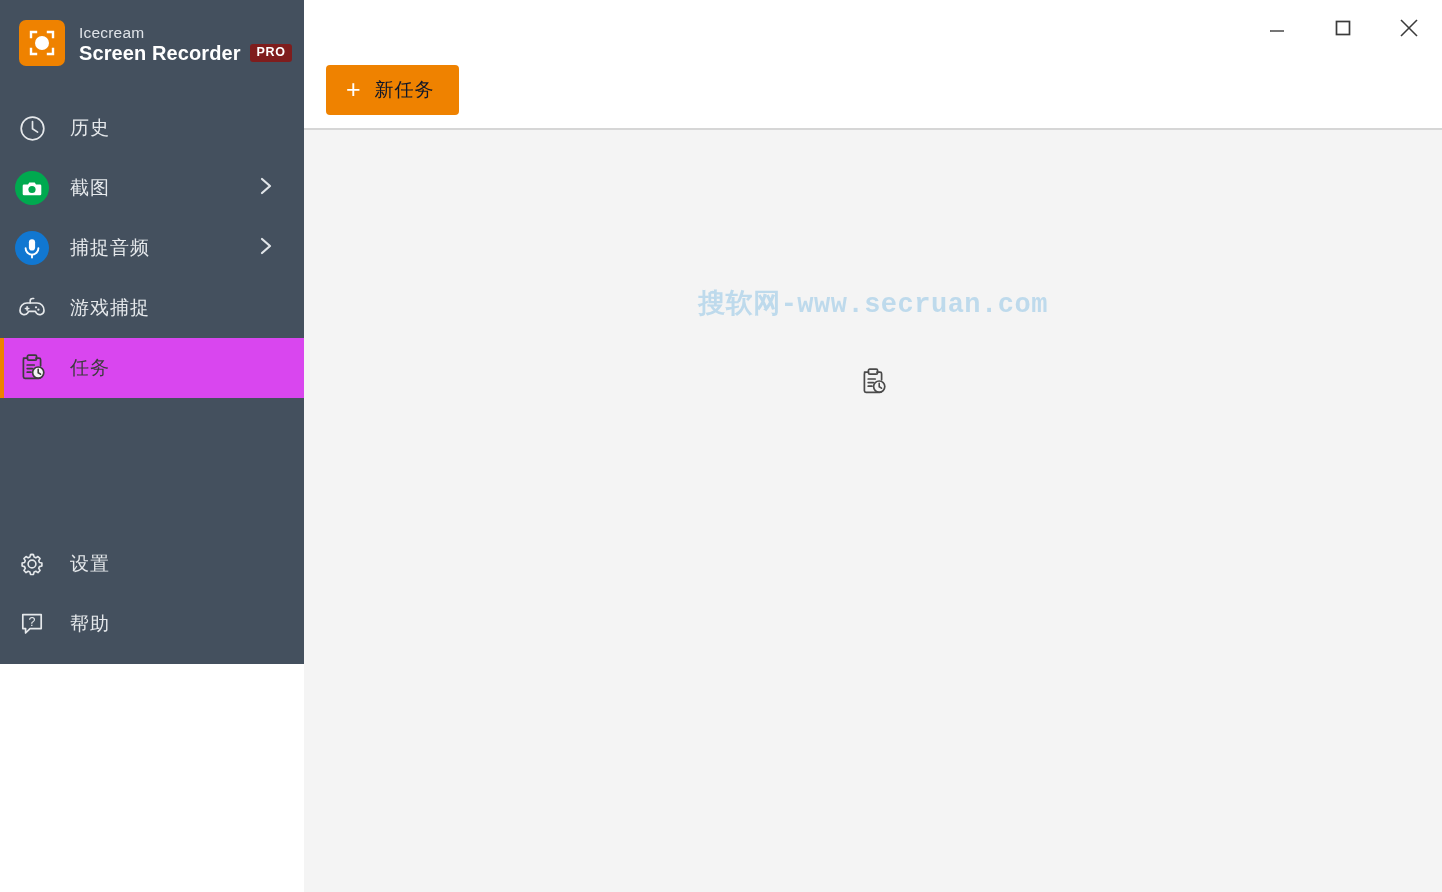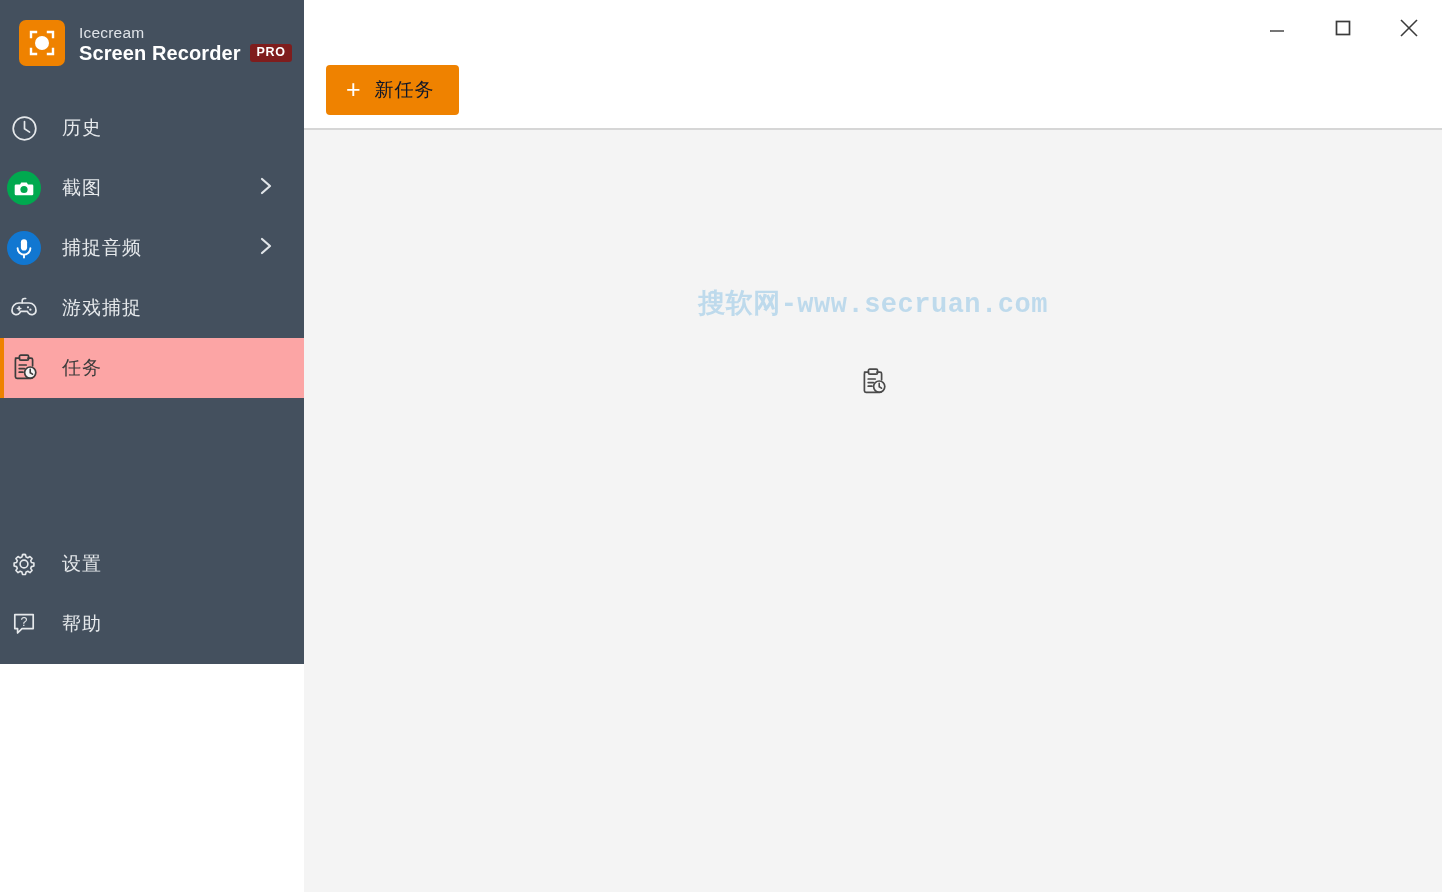--- a/index.html
+++ b/index.html
@@ -46,40 +46,40 @@
     padding:2px 7px 3px 7px;
     border-radius:3px; letter-spacing:.6px;
     line-height:13px;
   }
 
   .nav { margin-top:12px; }
   .nav-item {
     position:relative;
     height:60px;
     display:flex; align-items:center;
-    padding-left:4px;
+    padding-left:12px;
     cursor:default;
   }
   .nav-item .nav-icon {
     width:40px; height:40px;
     display:flex; align-items:center; justify-content:center;
     flex:0 0 40px;
   }
   .nav-item .nav-label {
     color:#e5e8eb;
     font-size:19px;
     margin-left:18px;
     letter-spacing:1px;
   }
   .nav-item .chev {
     margin-left:auto; margin-right:30px;
     color:#e1e5e9;
   }
   .nav-item.selected {
-    background:#fca5a5;
+    background:#d946ef;
   }
   .nav-item.selected::before {
     content:""; position:absolute; left:0; top:0; bottom:0;
     width:4px; background:#ef8200;
   }
   .nav-item.selected .nav-label { color:#3c3c3c; }
 
   .nav-bottom { margin-top:auto; padding-bottom:10px; }
 
   

